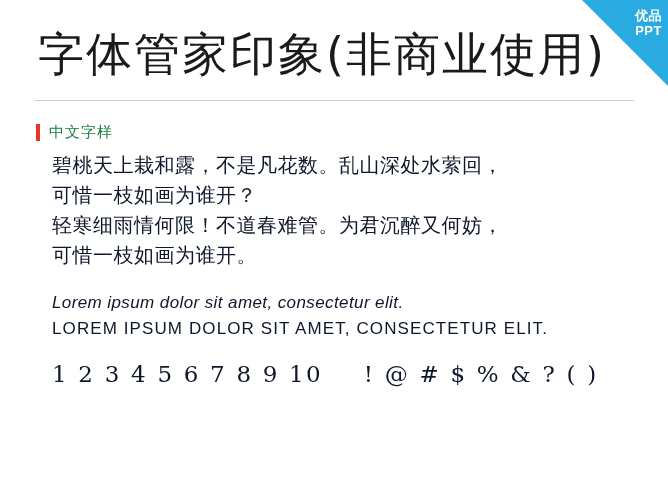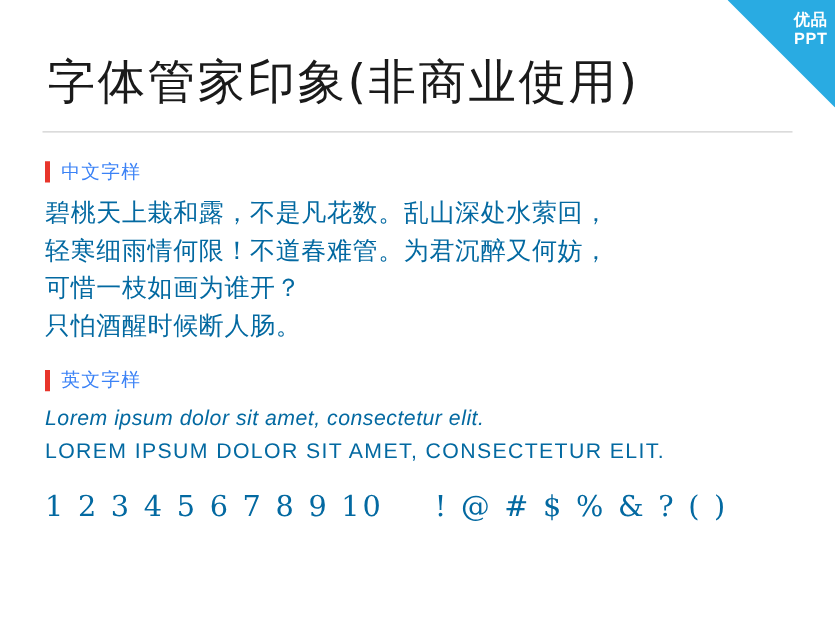--- a/index.html
+++ b/index.html
@@ -51,24 +51,24 @@
     font-size: 13px;
     font-weight: bold;
     line-height: 15px;
     text-align: right;
     letter-spacing: 0.5px;
   }
 
   
   .title {
     margin: 0;
-    padding-top: 40px;
+    padding-top: 24px;
     padding-left: 6px;
     font-family: "DejaVu Sans", sans-serif;
-    font-size: 38px;
+    font-size: 46px;
     font-weight: normal;
     letter-spacing: 2px;
     color: #1a1a1a;
     white-space: nowrap;
   }
 
   .divider {
     margin: 14px 2px 0 2px;
     border: 0;
     border-top: 1px solid #cfcfcf;
@@ -83,27 +83,27 @@
   .section-head .bar {
     width: 4px;
     height: 17px;
     background: #e8352b;
     margin-right: 9px;
     flex: 0 0 auto;
   }
   .section-head .label {
     font-family: "Liberation Sans", sans-serif;
     font-size: 15px;
-    color: #3b82f6;
+    color: #15803d;
     letter-spacing: 1px;
   }
 
   .sample {
-    margin: 0 0 0 4px;
-    color: #0369a1;
+    margin: 0 0 0 20px;
+    color: #0f172a;
   }
 
   .cn-sample {
     font-family: "DejaVu Sans", sans-serif;
     font-size: 20px;
     line-height: 30px;
     letter-spacing: 0.5px;
     white-space: nowrap;
   }
   .cn-sample .line {
@@ -159,31 +159,27 @@
 
   <hr class="divider">
 
   <div class="sec-cn">
     <div class="section-head">
       <span class="bar"></span>
       <span class="label">中文字样</span>
     </div>
     <div class="sample cn-sample">
       <span class="line">碧桃天上栽和露，不是凡花数。乱山深处水萦回，</span>
+      <span class="line">可惜一枝如画为谁开？</span>
       <span class="line">轻寒细雨情何限！不道春难管。为君沉醉又何妨，</span>
-      <span class="line">可惜一枝如画为谁开？</span>
-      <span class="line">只怕酒醒时候断人肠。</span>
+      <span class="line">可惜一枝如画为谁开。</span>
     </div>
   </div>
 
   <div class="sec-en">
-    <div class="section-head">
-      <span class="bar"></span>
-      <span class="label">英文字样</span>
-    </div>
     <div class="sample en-sample">
       <span class="l1">Lorem ipsum dolor sit amet, consectetur elit.</span>
       <span class="l2">LOREM IPSUM DOLOR SIT AMET, CONSECTETUR ELIT.</span>
     </div>
   </div>
 
   <div class="sec-num">
     <div class="sample num-sample">
       <span>1 2 3 4 5 6 7 8 9 10</span>
       <span class="gap"></span>

